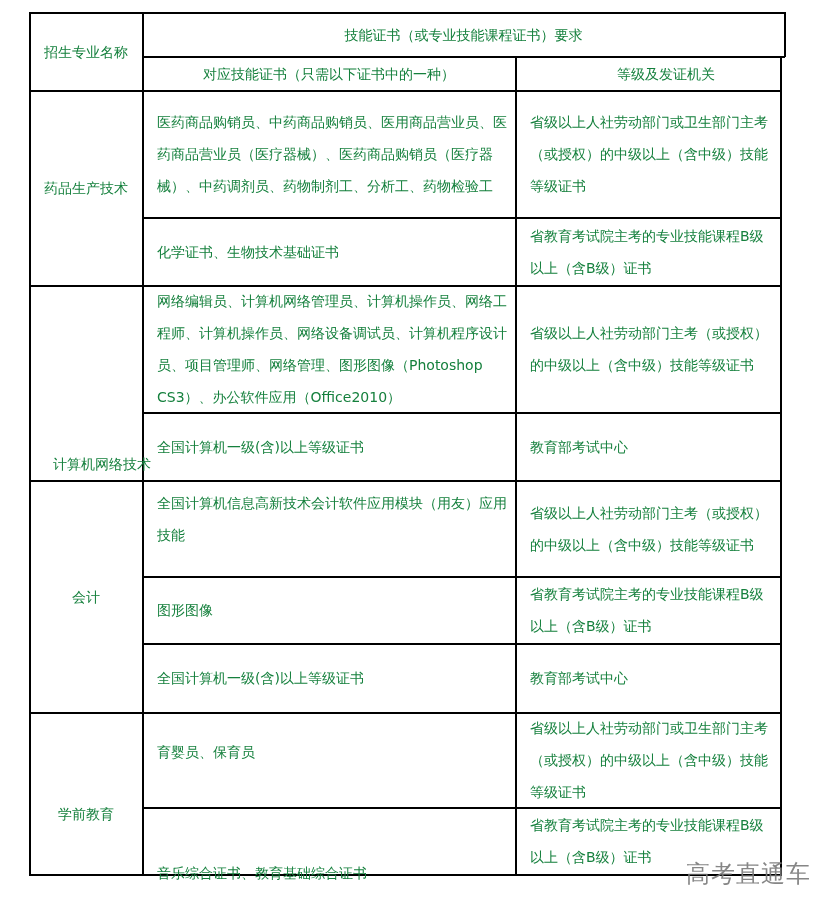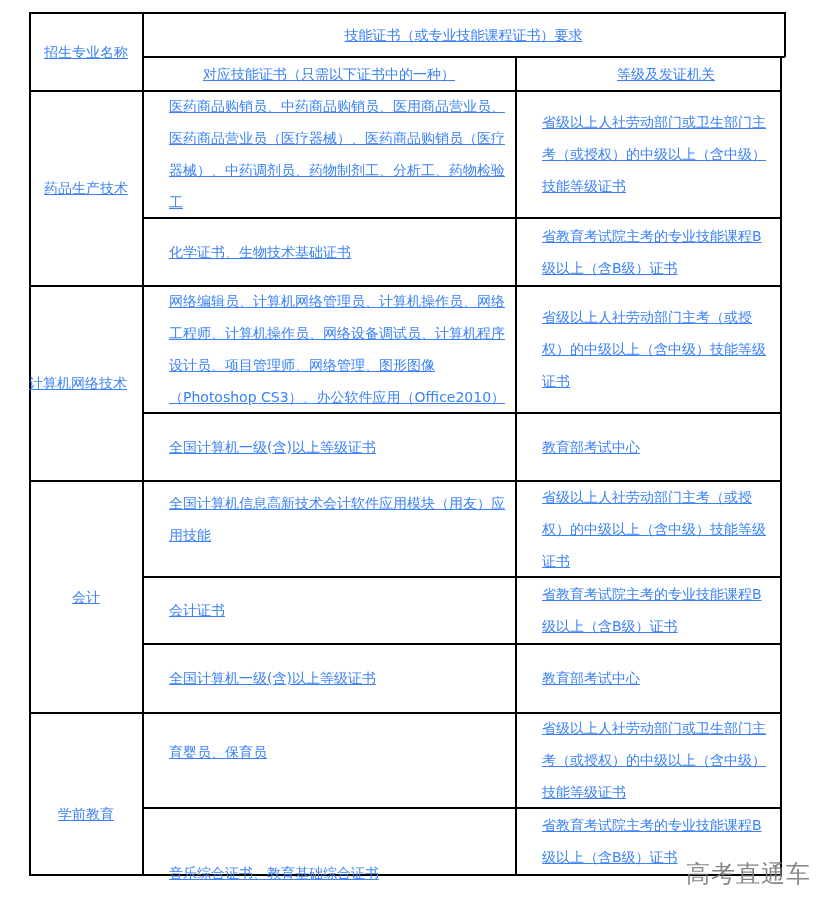--- a/index.html
+++ b/index.html
@@ -20,22 +20,21 @@
       left: 0;
       top: 0;
       width: 835px;
       height: 915px;
     }
     .cell {
       position: absolute;
       box-sizing: border-box;
       font-size: 14px;
       line-height: 32px;
-      color: #3b82f6;
-      text-decoration: underline;
+      color: #15803d;
     }
     .line-h {
       position: absolute;
       height: 1.5px;
       background: #000000;
     }
     .line-v {
       position: absolute;
       width: 1.5px;
       background: #000000;
@@ -44,21 +43,21 @@
       display: flex;
       align-items: center;
       justify-content: center;
       text-align: center;
     }
     .left {
       display: flex;
       align-items: center;
       justify-content: flex-start;
       text-align: left;
-      padding-left: 26px;
+      padding-left: 14px;
       padding-right: 6px;
     }
     .txt { display: block; }
     .wm {
       position: absolute;
       left: 686px;
       top: 858px;
       font-size: 24px;
       letter-spacing: 1px;
       color: #7a7a7a;
@@ -117,21 +116,21 @@
   <div class="cell left" style="left:516px; top:91px; width:264px; height:126px;">
     <span class="txt">省级以上人社劳动部门或卫生部门主考（或授权）的中级以上（含中级）技能等级证书</span>
   </div>
   <div class="cell left" style="left:143px; top:218px; width:372px; height:67px;">
     <span class="txt">化学证书、生物技术基础证书</span>
   </div>
   <div class="cell left" style="left:516px; top:218px; width:264px; height:67px;">
     <span class="txt">省教育考试院主考的专业技能课程B级以上（含B级）证书</span>
   </div>
 
-  <div class="cell center" style="left:22px; top:286px; width:112px; height:194px; padding:0 5px;">
+  <div class="cell center" style="left:46px; top:286px; width:112px; height:194px; padding:0 5px;align-items:flex-end;">
     <span class="txt">计算机网络技术</span>
   </div>
   <div class="cell left" style="left:143px; top:286px; width:372px; height:126px; padding-right:8px;">
     <span class="txt">网络编辑员、计算机网络管理员、计算机操作员、网络工程师、计算机操作员、网络设备调试员、计算机程序设计员、项目管理师、网络管理、图形图像（Photoshop CS3）、办公软件应用（Office2010）</span>
   </div>
   <div class="cell left" style="left:516px; top:286px; width:264px; height:126px;">
     <span class="txt">省级以上人社劳动部门主考（或授权）的中级以上（含中级）技能等级证书</span>
   </div>
   <div class="cell left" style="left:143px; top:413px; width:372px; height:67px;">
     <span class="txt">全国计算机一级(含)以上等级证书</span>
@@ -143,21 +142,21 @@
   <div class="cell center" style="left:30px; top:481px; width:112px; height:231px;">
     <span class="txt">会计</span>
   </div>
   <div class="cell left" style="left:143px; top:461px; width:372px; height:116px; padding-right:8px;">
     <span class="txt">全国计算机信息高新技术会计软件应用模块（用友）应用技能</span>
   </div>
   <div class="cell left" style="left:516px; top:481px; width:264px; height:95px;">
     <span class="txt">省级以上人社劳动部门主考（或授权）的中级以上（含中级）技能等级证书</span>
   </div>
   <div class="cell left" style="left:143px; top:577px; width:372px; height:66px;">
-    <span class="txt">会计证书</span>
+    <span class="txt">图形图像</span>
   </div>
   <div class="cell left" style="left:516px; top:577px; width:264px; height:66px;">
     <span class="txt">省教育考试院主考的专业技能课程B级以上（含B级）证书</span>
   </div>
   <div class="cell left" style="left:143px; top:644px; width:372px; height:68px;">
     <span class="txt">全国计算机一级(含)以上等级证书</span>
   </div>
   <div class="cell left" style="left:516px; top:644px; width:264px; height:68px;">
     <span class="txt">教育部考试中心</span>
   </div>

